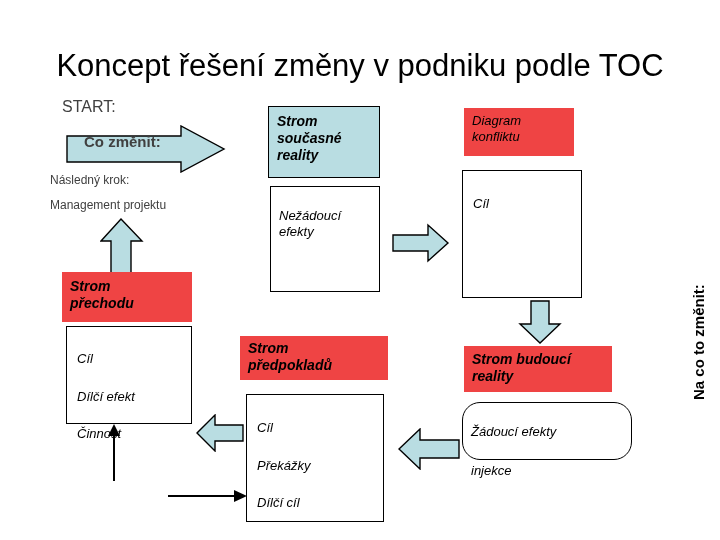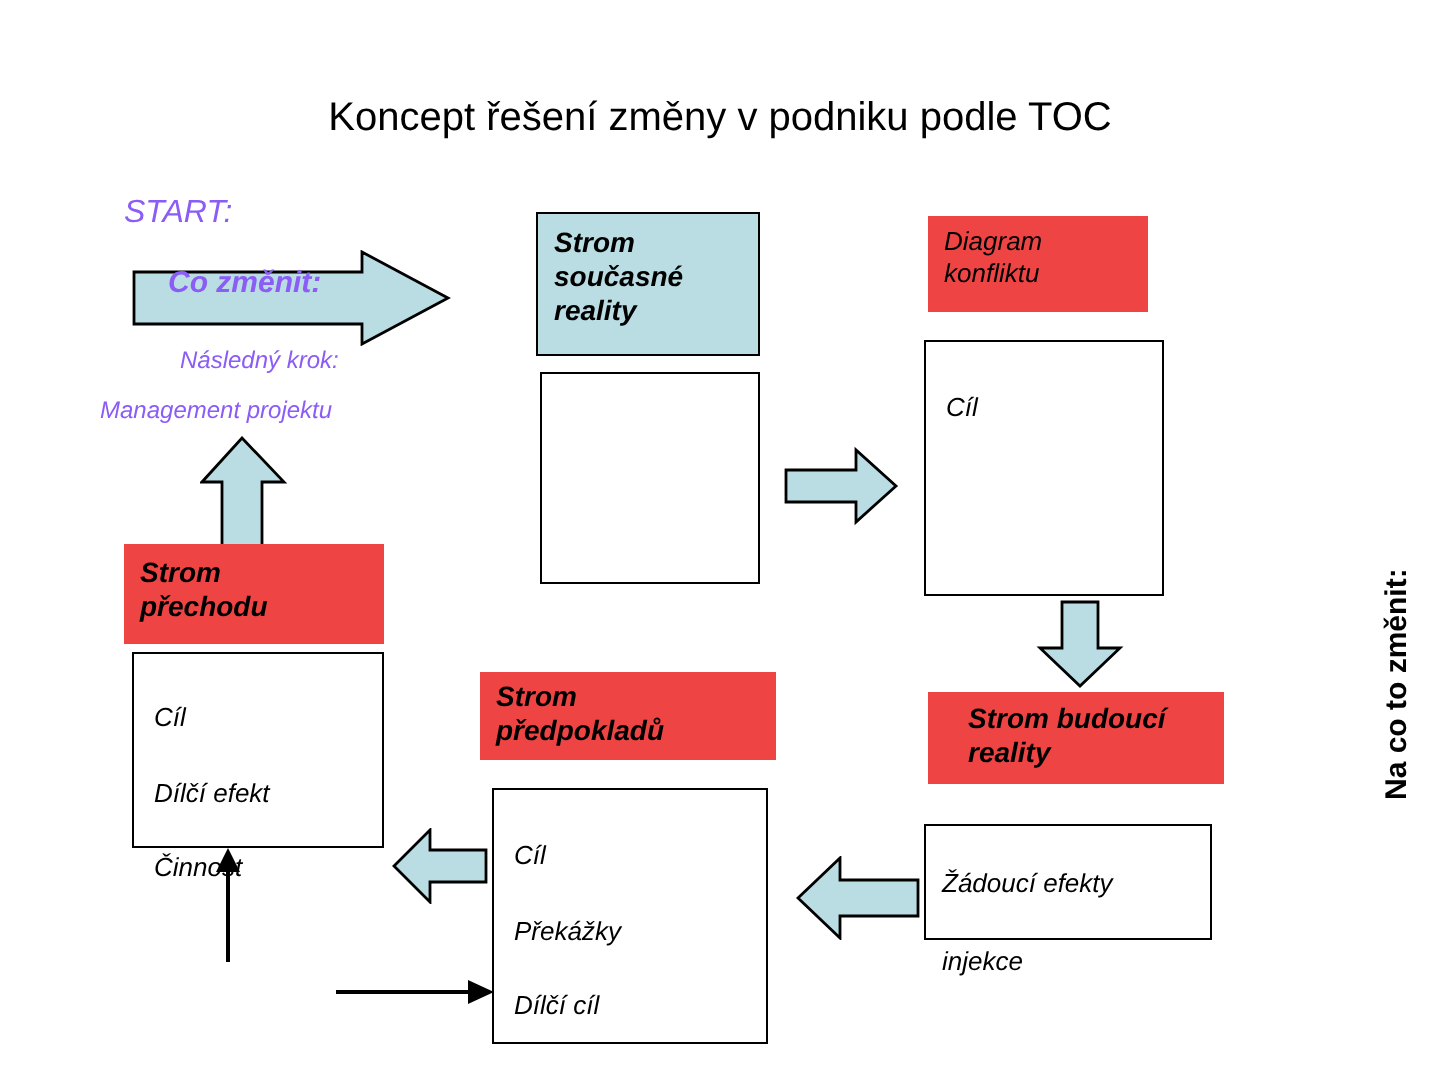--- a/index.html
+++ b/index.html
@@ -16,30 +16,29 @@
     height: 540px;
     background: #ffffff;
     overflow: hidden;
   }
   .title {
     position: absolute;
     left: 0;
     top: 48px;
     width: 720px;
     text-align: center;
-    font-size: 20px;
+    font-size: 31px;
     color: #000000;
     white-space: nowrap;
   }
   .plain-label {
     position: absolute;
-    color: #8b5cf6;
+    color: #404040;
     white-space: pre-line;
     line-height: 1.25;
-    font-style: italic;
   }
   .box {
     position: absolute;
     box-sizing: border-box;
     color: #000000;
     line-height: 1.22;
     font-style: italic;
   }
   .fill {
     background: #ef4444;
@@ -78,21 +77,21 @@
 
   <div class="plain-label" style="left:62px; top:97px; font-size:16px;">START:</div>
 
   <div class="arrow" style="left:66px; top:125px;">
     <svg width="160" height="48" viewBox="0 0 160 48">
       <polygon points="1,11 115,11 115,1 158,24 115,47 115,37 1,37" fill="#b9dde2" stroke="#000000" stroke-width="1.4"></polygon>
     </svg>
   </div>
   <div class="plain-label bold" style="left:84px; top:133px; font-size:15px;">Co změnit:</div>
 
-  <div class="plain-label" style="left:50px; top:173px; font-size:12px;margin-left:40px;">Následný krok:</div>
+  <div class="plain-label" style="left:50px; top:173px; font-size:12px;">Následný krok:</div>
 
   <div class="plain-label" style="left:50px; top:198px; font-size:12px;">Management projektu</div>
 
   <div class="arrow" style="left:100px; top:218px;">
     <svg width="44" height="56" viewBox="0 0 44 56">
       <polygon points="21,1 42,23 31,23 31,55 11,55 11,23 1,23" fill="#b9dde2" stroke="#000000" stroke-width="1.4"></polygon>
     </svg>
   </div>
 
   <div class="box fill" style="left:62px; top:272px; width:130px; height:50px;">
@@ -124,20 +123,22 @@
   </div>
 
   <div class="box fill-outline" style="left:268px; top:106px; width:112px; height:72px;">
     <div class="inner bold" style="font-size:14px;">Strom
 současné
 reality</div>
   </div>
 
   <div class="box outline" style="left:270px; top:186px; width:110px; height:106px;">
     <div class="inner" style="padding:5px 8px; font-size:13px;">
+      <div style="padding-bottom:8px;">Nežádoucí
+efekty</div>
     </div>
   </div>
 
   <div class="arrow" style="left:392px; top:223px;">
     <svg width="58" height="40" viewBox="0 0 58 40">
       <polygon points="1,12 36,12 36,2 56,20 36,38 36,28 1,28" fill="#b9dde2" stroke="#000000" stroke-width="1.4"></polygon>
     </svg>
   </div>
 
   <div class="box fill" style="left:240px; top:336px; width:148px; height:44px;">
@@ -170,25 +171,25 @@
     </div>
   </div>
 
   <div class="arrow" style="left:518px; top:300px;">
     <svg width="44" height="44" viewBox="0 0 44 44">
       <polygon points="13,1 31,1 31,24 42,24 22,43 2,24 13,24" fill="#b9dde2" stroke="#000000" stroke-width="1.4"></polygon>
     </svg>
   </div>
 
   <div class="box fill" style="left:464px; top:346px; width:148px; height:46px;">
-    <div class="inner bold" style="font-size:14px; padding:5px 20px;">Strom budoucí
+    <div class="inner bold" style="font-size:14px; padding:5px 8px;">Strom budoucí
 reality</div>
   </div>
 
-  <div class="box outline" style="left:462px; top:412px; width:144px; height:58px;">
+  <div class="box outline" style="left:462px; top:402px; width:170px; height:58px;border-radius:18px;">
     <div class="inner" style="padding:5px 8px; font-size:13px;">
       <div style="padding-bottom:7px;">Žádoucí efekty</div>
       <div>injekce</div>
     </div>
   </div>
 
   <div class="arrow" style="left:398px; top:428px;">
     <svg width="62" height="42" viewBox="0 0 62 42">
       <polygon points="1,21 22,1 22,12 61,12 61,30 22,30 22,41" fill="#b9dde2" stroke="#000000" stroke-width="1.4"></polygon>
     </svg>

